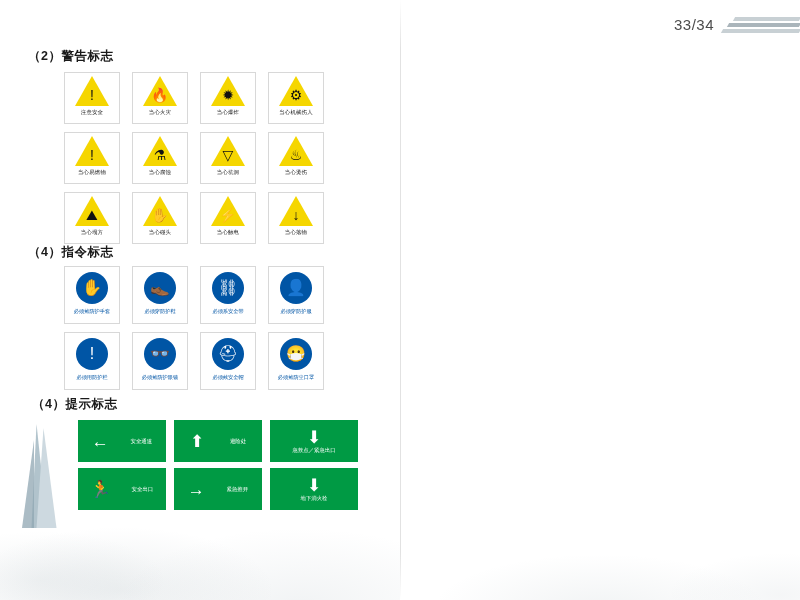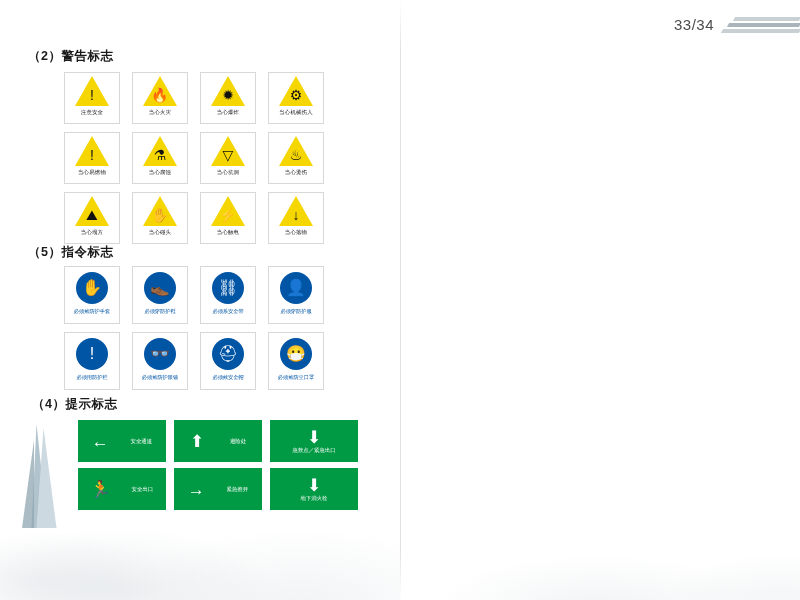--- a/index.html
+++ b/index.html
@@ -333,21 +333,21 @@
           <div class="warn-label">当心触电</div>
         </div>
         <div class="warn-card">
           <div class="tri">
             <span class="glyph">↓</span>
           </div>
           <div class="warn-label">当心落物</div>
         </div>
       </div>
 
-    <div class="sec-title" id="order-title">（5）指令标志</div>
+    <div class="sec-title" id="order-title">（4）指令标志</div>
 
     <div class="grid" id="order-grid">
         <div class="order-card">
           <div class="circle">✋</div>
           <div class="order-label">必须戴防护手套</div>
         </div>
         <div class="order-card">
           <div class="circle">👞</div>
           <div class="order-label">必须穿防护鞋</div>
         </div>

